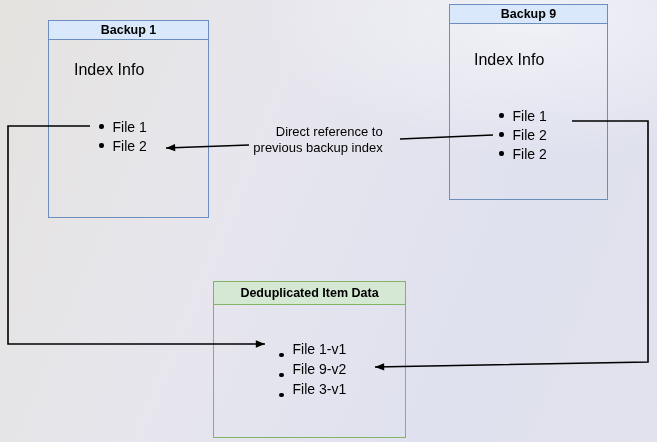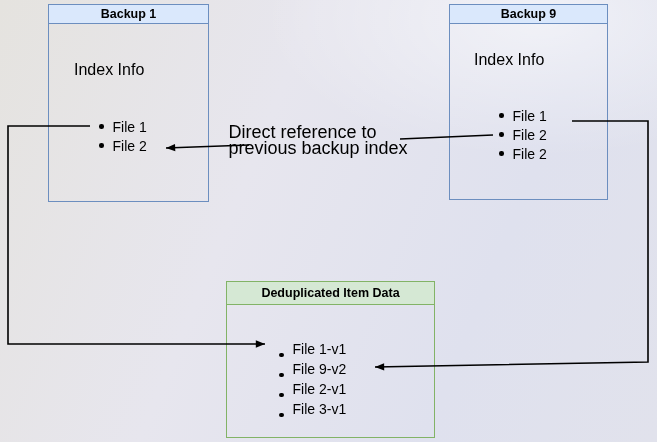--- a/index.html
+++ b/index.html
@@ -46,27 +46,27 @@
   }
   .node-header {
     display: flex;
     align-items: center;
     justify-content: center;
     font-weight: bold;
     font-size: 12.5px;
     background: var(--backup-header-fill);
     border-bottom: 1.5px solid var(--backup-border);
   }
-  .backup1 { left: 48px; top: 4px;  width: 161px; height: 198px; }
+  .backup1 { left: 48px; top: 20px;  width: 161px; height: 198px; }
   .backup2 { left: 449px; top: 4px; width: 159px; height: 196px; }
   .backup1 .node-header, .backup2 .node-header { height: 19px; }
 
   .dedup {
-    left: 226px; top: 281px;
-    width: 209px; height: 157px;
+    left: 213px; top: 281px;
+    width: 193px; height: 157px;
     border-color: var(--dedup-border);
   }
   .dedup .node-header {
     height: 23px;
     background: var(--dedup-header-fill);
     border-bottom-color: var(--dedup-border);
   }
 
   .index-label {
     position: absolute;
@@ -95,23 +95,23 @@
     width: 4.5px; height: 4.5px;
     border-radius: 50%;
     background: var(--text);
     margin-right: 9px;
   }
 
   .edge-label {
     position: absolute;
     left: 318px; top: 124px;
     transform: translateX(-50%);
-    font-size: 18px;
+    font-size: 13px;
     line-height: 16px;
-    text-align: left;
+    text-align: right;
     white-space: pre-line;
     z-index: 5;
   }
 </style>
 </head>
 <body>
 
 <div class="canvas">
 
   <svg class="edges-layer" width="657" height="442" viewBox="0 0 657 442">
@@ -173,24 +173,20 @@
     <div class="file-item">
       <span class="bullet"></span>
       <span>File 1-v1</span>
     </div>
     <div class="file-item">
       <span class="bullet"></span>
       <span>File 9-v2</span>
     </div>
     <div class="file-item">
       <span class="bullet"></span>
-      <span>File 2-v1</span>
-    </div>
-    <div class="file-item">
-      <span class="bullet"></span>
       <span>File 3-v1</span>
     </div>
   </div>
 
   <div class="edge-label">Direct reference to
 previous backup index</div>
 
 </div>
 
 </body></html>

